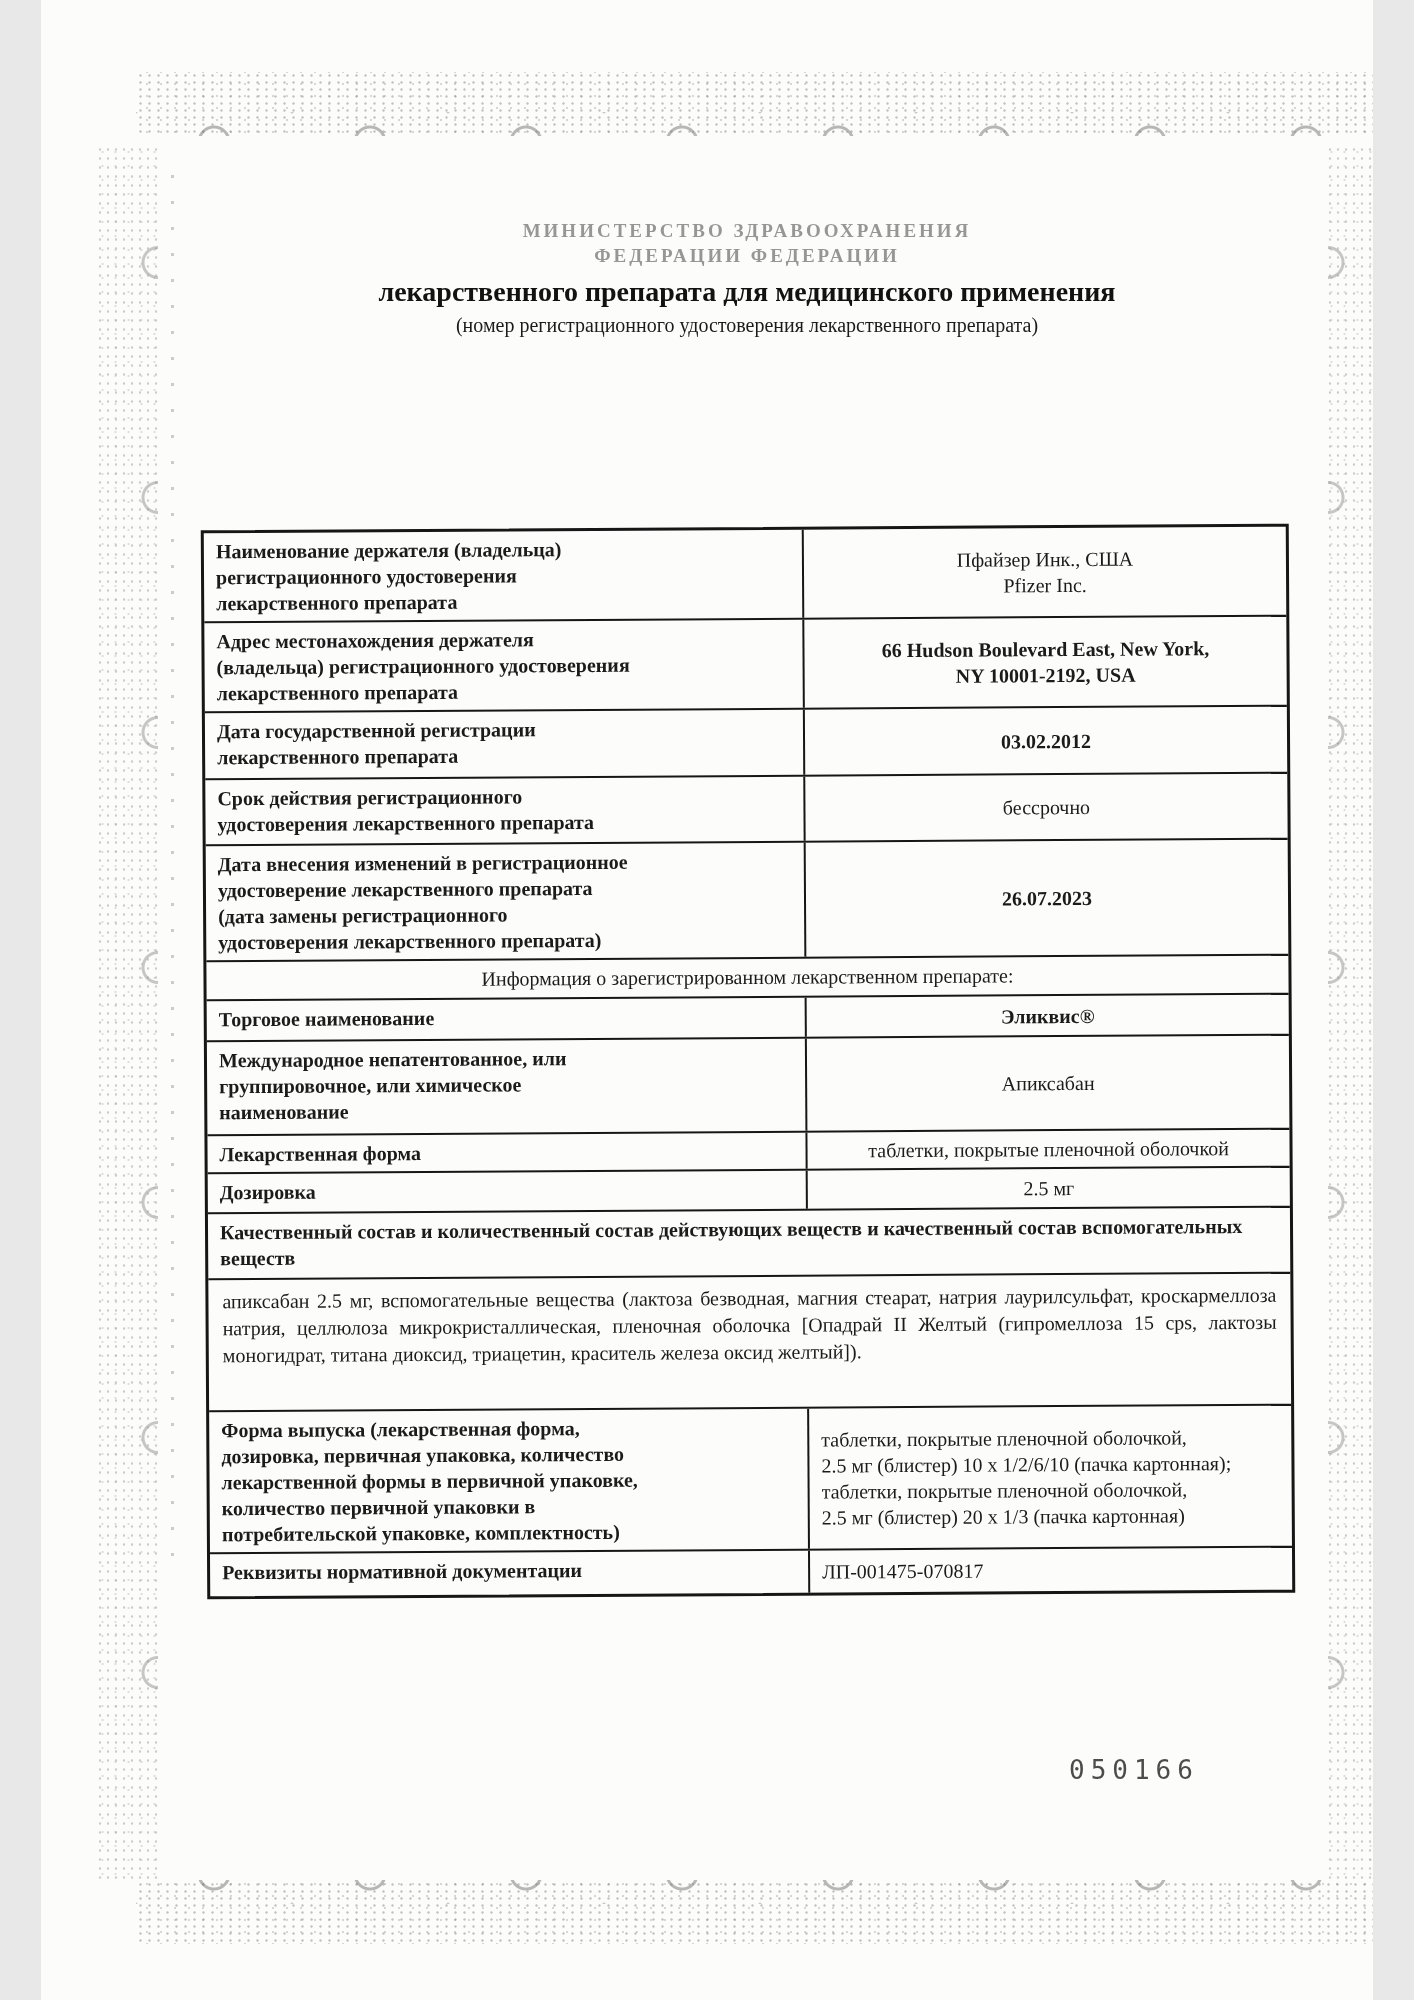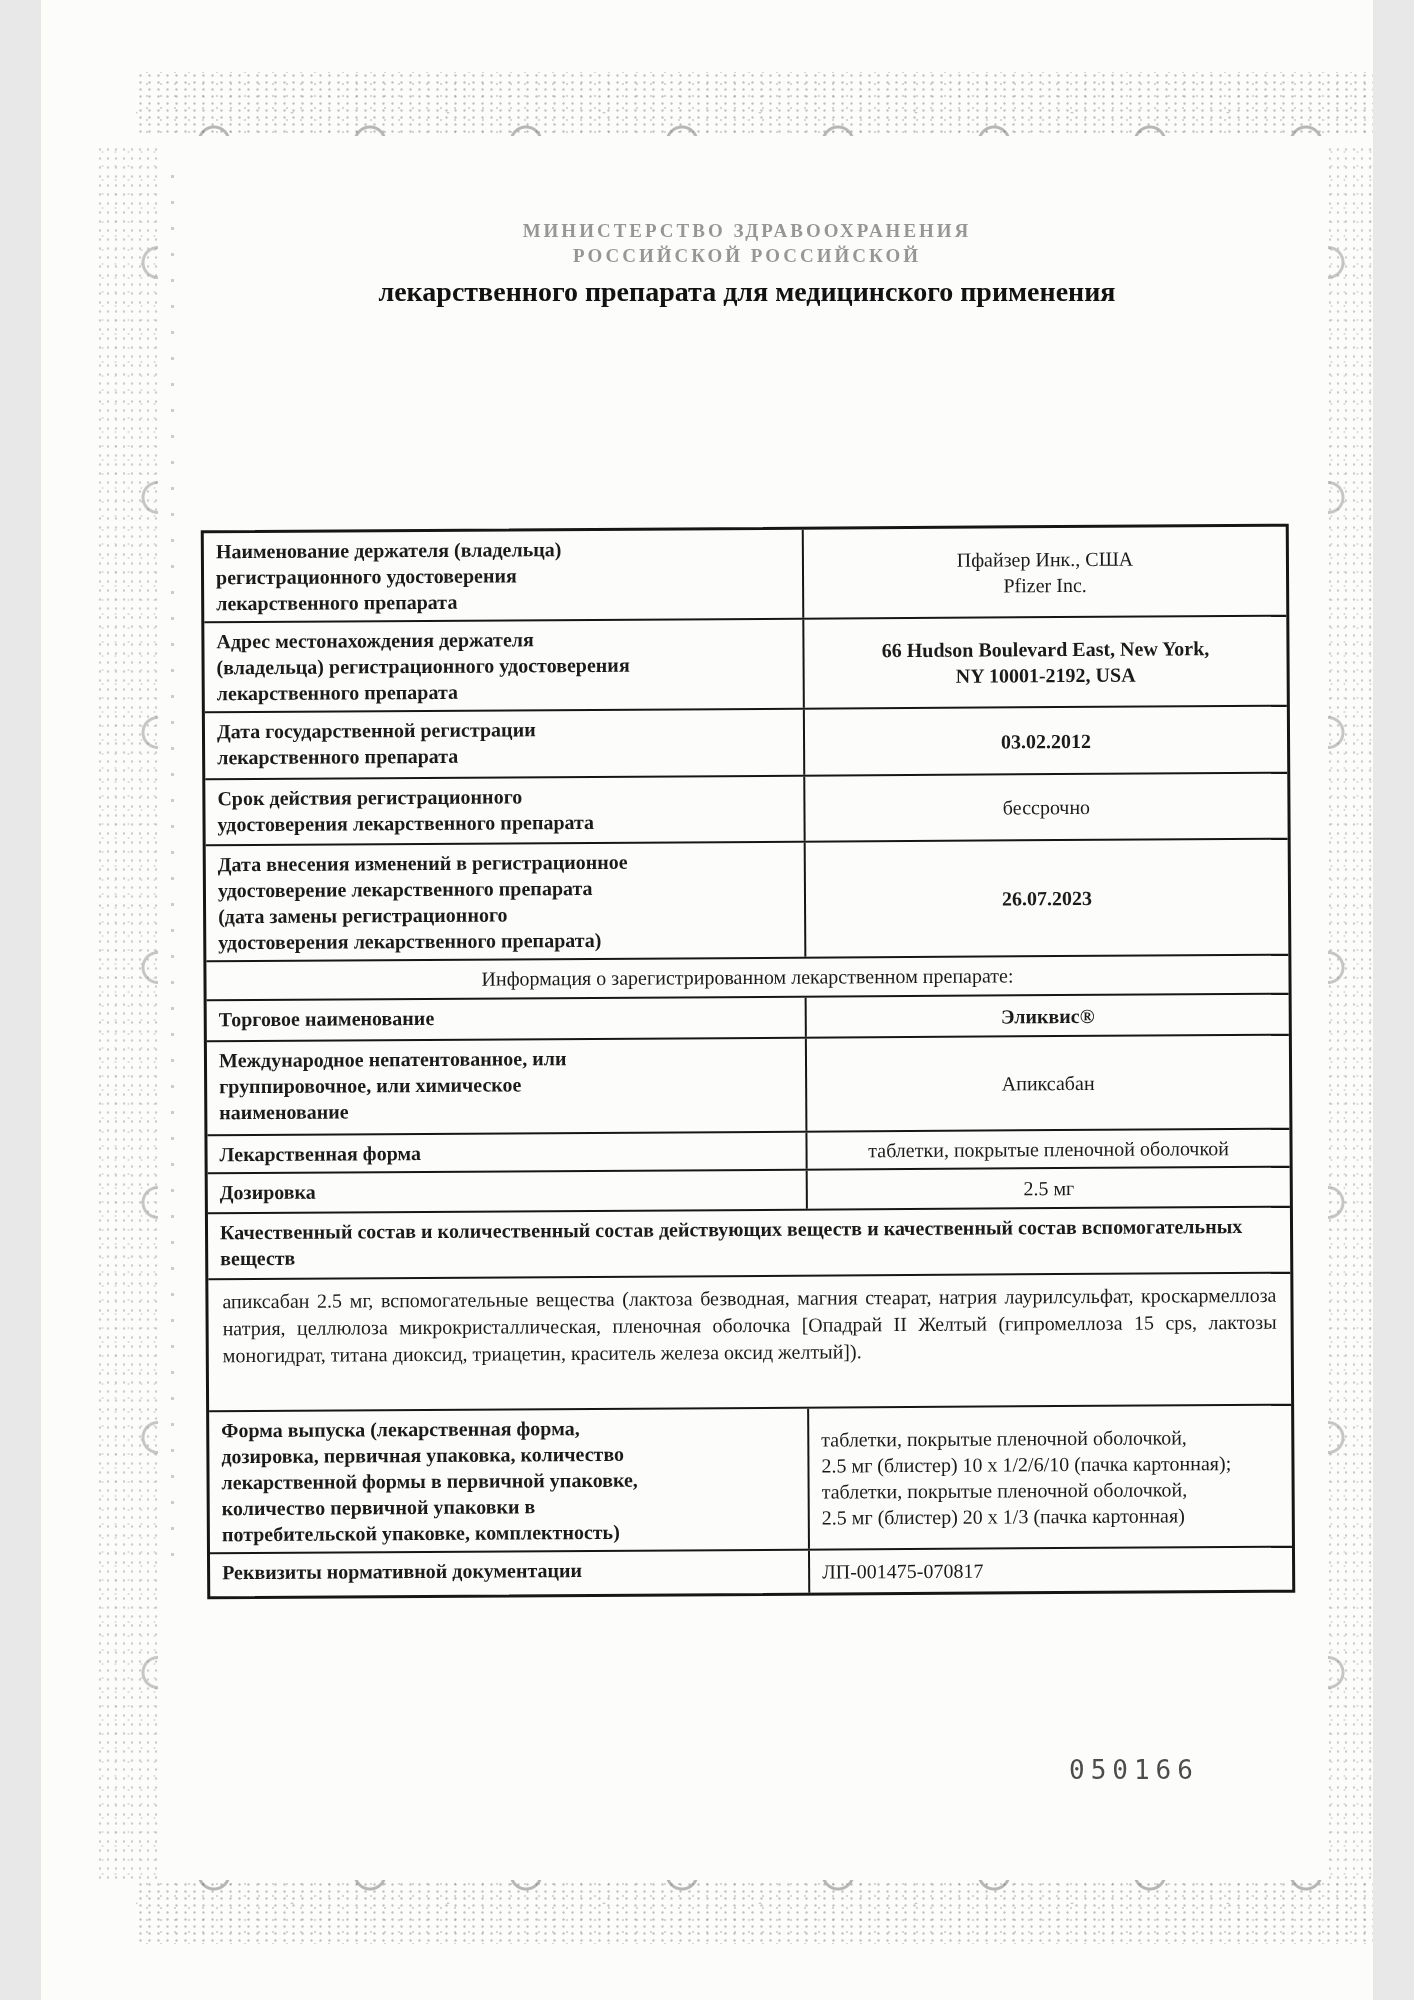--- a/index.html
+++ b/index.html
@@ -87,22 +87,23 @@
 <div class="page">
 
   <div class="band-h band-top"></div>
   <div class="band-h band-bottom"></div>
   <div class="band-v band-left"></div>
   <div class="band-v band-right"></div>
   <div class="ticks"></div>
 
   <div class="doc-header">
     <div class="ministry">МИНИСТЕРСТВО ЗДРАВООХРАНЕНИЯ</div>
-    <div class="ministry">РОССИЙСКОЙ РОССИЙСКОЙ</div>
+    <div class="ministry">ФЕДЕРАЦИИ ФЕДЕРАЦИИ</div>
     <div class="title2">лекарственного препарата для медицинского применения</div>
+    <div class="regcap">(номер регистрационного удостоверения лекарственного препарата)</div>
   </div>
 
   <div class="doc-table">
 
     <div class="tr" style="min-height:85px;">
       <div class="td l">Наименование держателя (владельца)
 регистрационного удостоверения
 лекарственного препарата</div>
       <div class="td r">Пфайзер Инк., США
 Pfizer Inc.</div>

